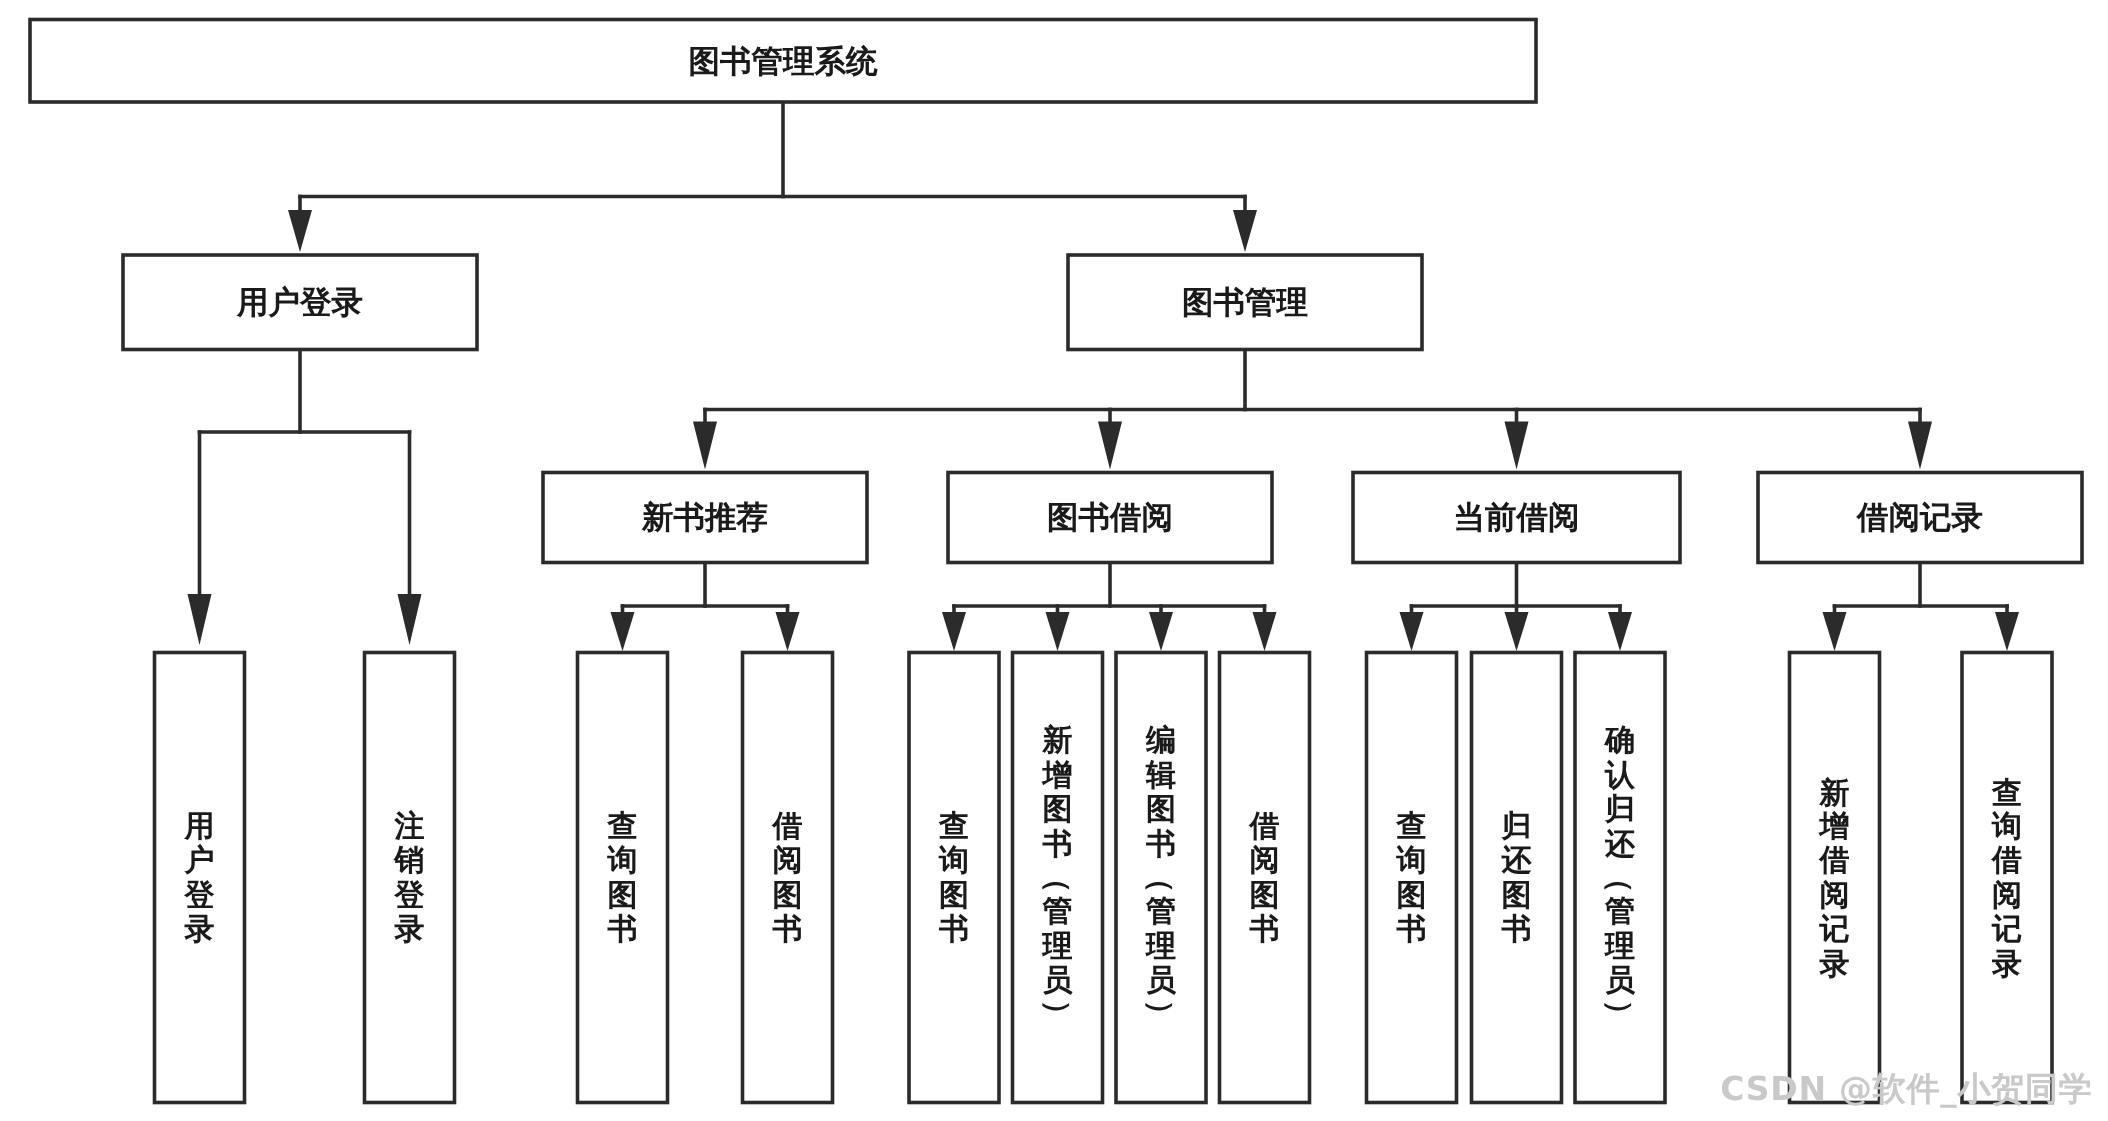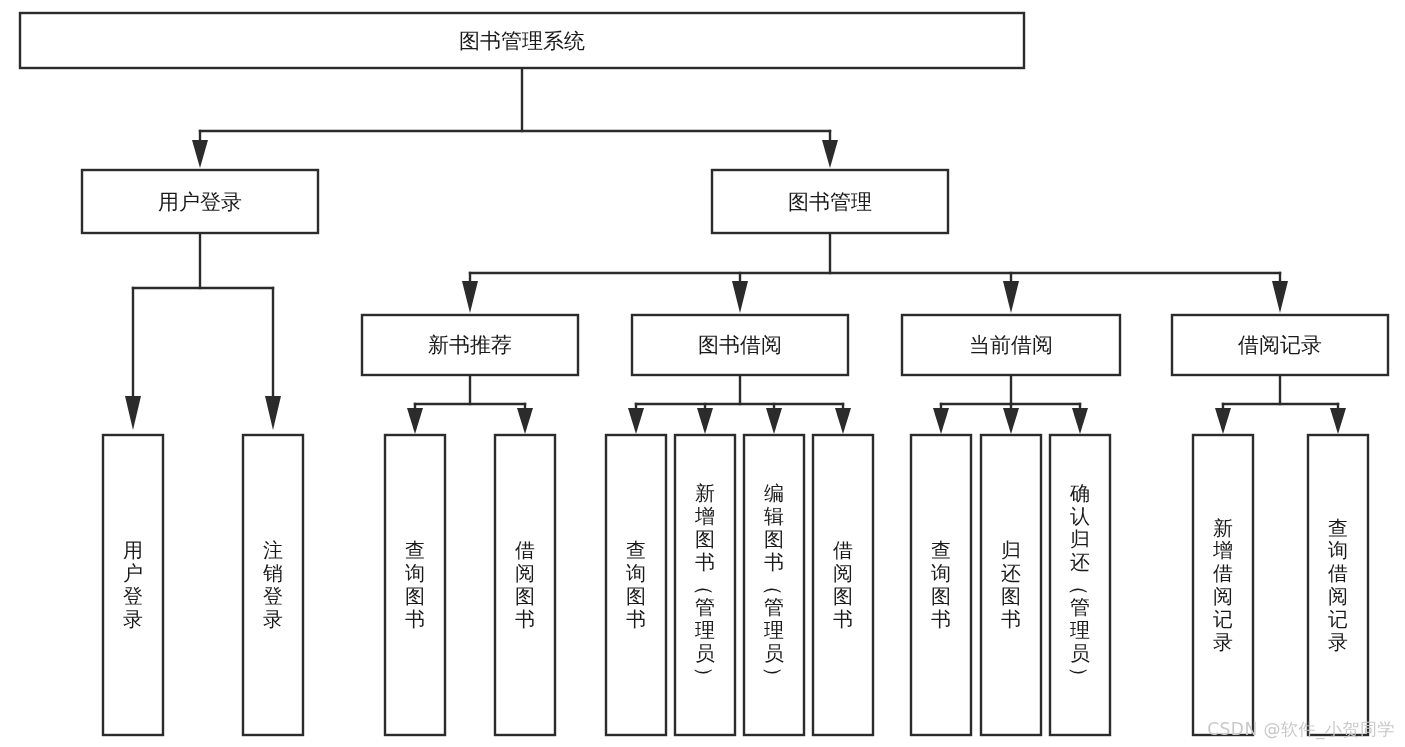--- a/index.html
+++ b/index.html
@@ -11,20 +11,21 @@
     width: 1405px;
     height: 747px;
     font-family: "DejaVu Sans", "Liberation Sans", sans-serif;
     overflow: hidden;
   }
   #diagram-root {
     position: relative;
     width: 1405px;
     height: 747px;
     background: #ffffff;
+    font-weight: bold;
   }
   svg.canvas {
     position: absolute;
     top: 0; left: 0;
     width: 1405px;
     height: 747px;
   }
   .node-rect {
     fill: #ffffff;
     stroke: #2b2b2b;
@@ -62,21 +63,21 @@
     white-space: pre;
     pointer-events: none;
   }
   .vlabel span { display: block; }
   .vlabel .rot { transform: rotate(90deg); }
   .watermark {
     position: absolute;
     right: 10px;
     bottom: 6px;
     font-family: "DejaVu Sans", "Liberation Sans", sans-serif;
-    font-size: 17px;
+    font-size: 22px;
     color: #c9c9c9;
     letter-spacing: 0.5px;
     white-space: nowrap;
   }
 </style>
 </head>
 <body>
 
 <div id="diagram-root">
 

